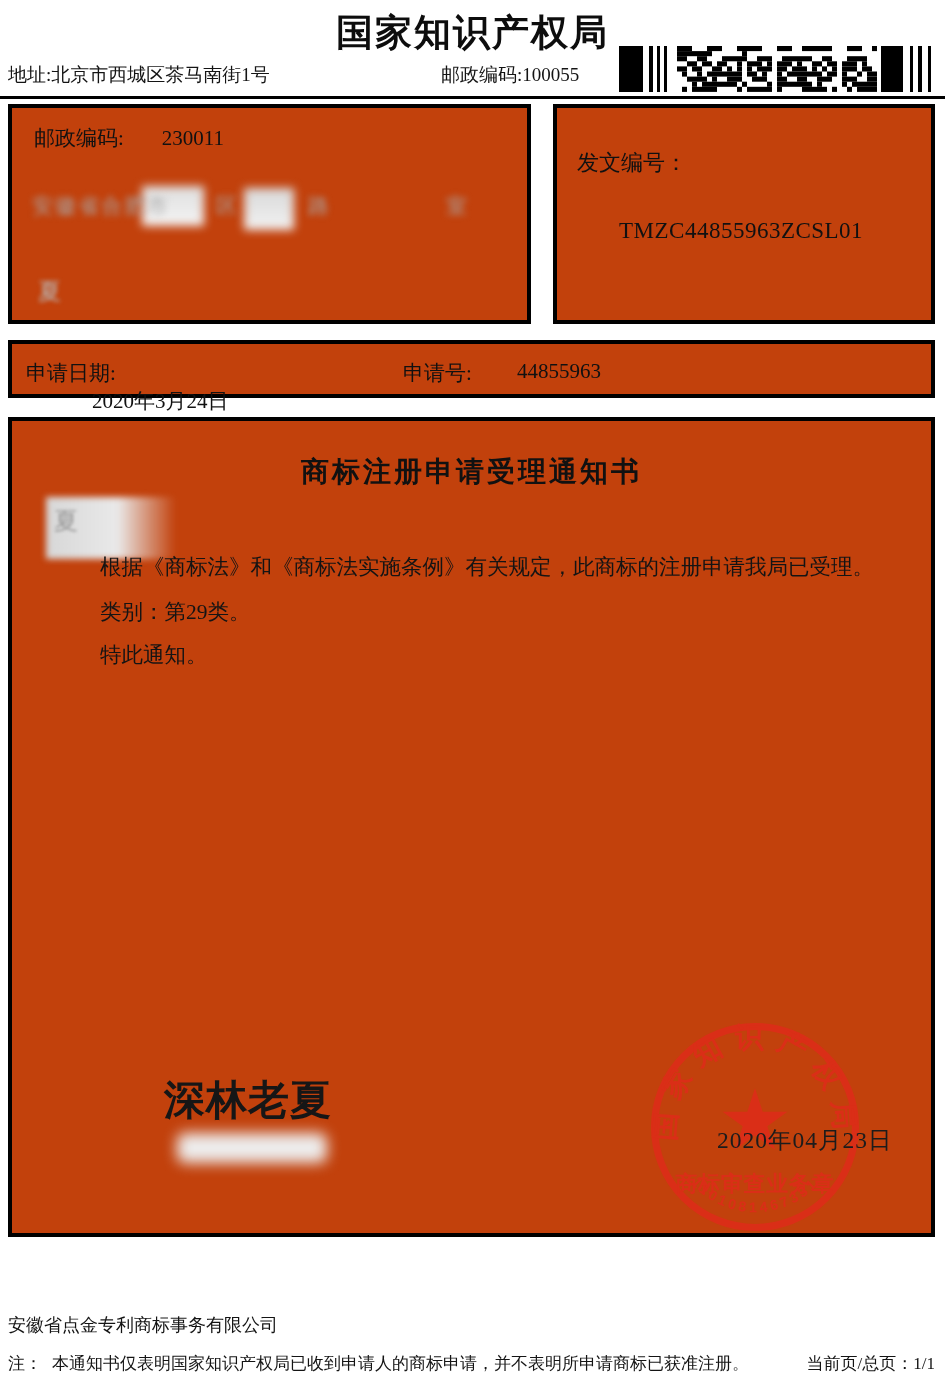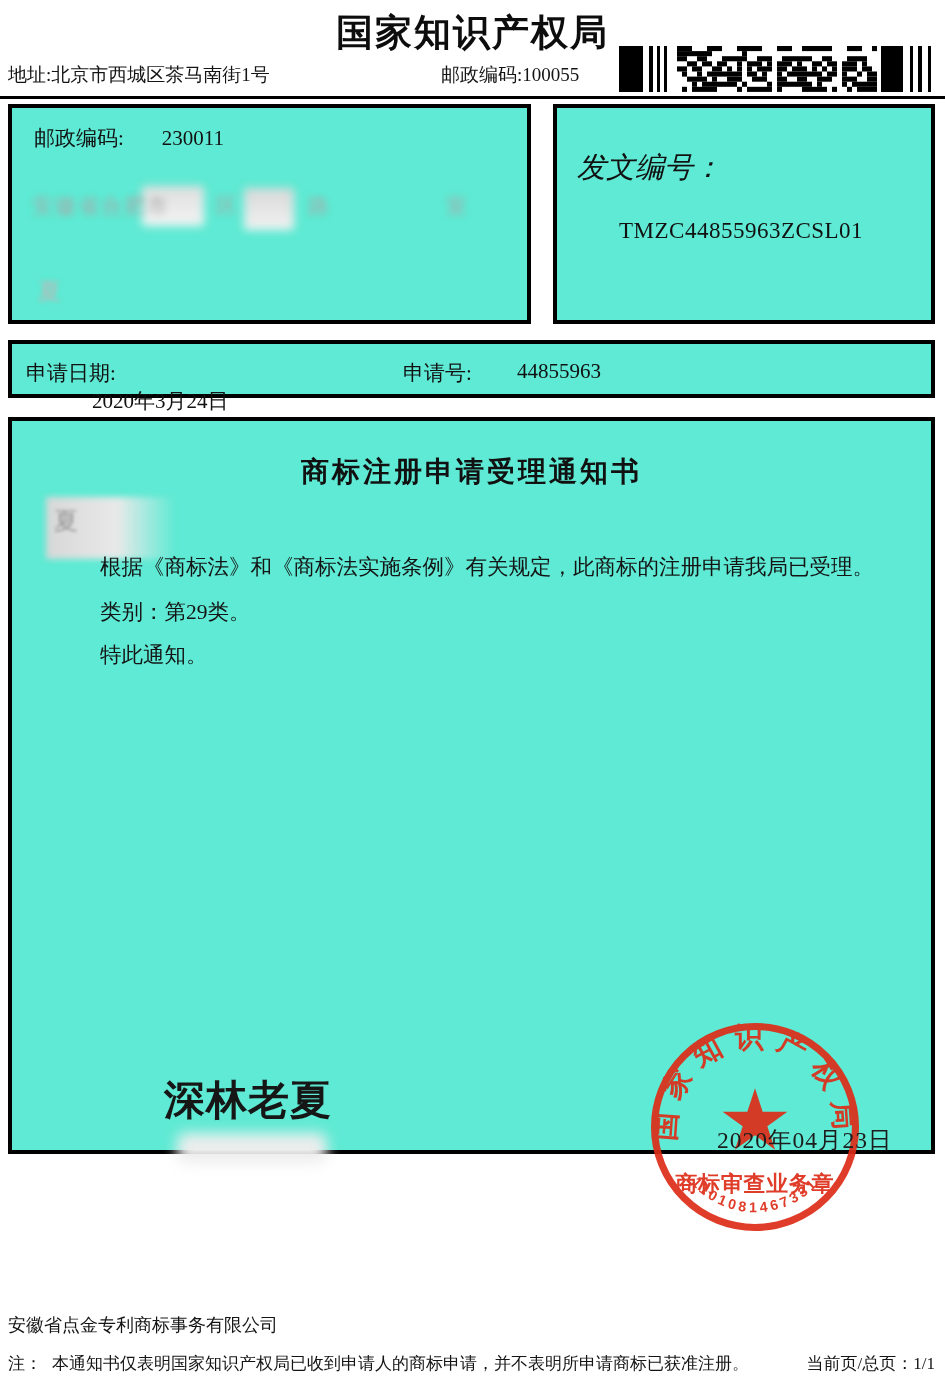--- a/index.html
+++ b/index.html
@@ -19,43 +19,43 @@
     text-align: center;
     font-size: 37px; font-weight: 700; letter-spacing: 2px;
     color: #0d0d0d;
   }
   .hdr-address { position: absolute; top: 62px; left: 8px; font-size: 19px; color: #141414; }
   .hdr-postal  { position: absolute; top: 62px; left: 410px; font-size: 19px; color: #141414; margin-left: 31px; }
   .barcode { position: absolute; top: 46px; right: 8px; width: 318px; height: 46px; }
   .hdr-rule { position: absolute; top: 96px; left: 0; width: 945px; height: 3px; background: #000; }
 
   
-  .box { position: absolute; border: 4px solid #000; background: #5eead4; }
+  .box { position: absolute; border: 4px solid #000; background: #c2410c; }
   .box-recipient { left: 8px;  top: 104px; width: 523px; height: 220px; }
   .box-docnum    { left: 553px; top: 104px; width: 382px; height: 220px; }
   .box-appinfo   { left: 8px;  top: 340px; width: 927px; height: 58px; }
-  .box-notice    { left: 8px;  top: 417px; width: 927px; height: 737px; }
+  .box-notice    { left: 8px;  top: 417px; width: 927px; height: 820px; }
 
   .rec-postal-row { position: absolute; top: 16px; left: 22px; font-size: 21px; }
   .rec-postal-row .val { margin-left: 38px; }
   .rec-address {
     position: absolute; top: 84px; left: 20px; width: 468px;
     font-size: 21px; color: #a9a9a9;
     filter: blur(3px);
     letter-spacing: 2px;
     white-space: nowrap; overflow: hidden;
   }
   .rec-smudge-a { position: absolute; top: 78px; left: 130px; width: 62px; height: 40px;
     background: linear-gradient(180deg, #dedede, #f4f4f4); filter: blur(5px); }
   .rec-smudge-b { position: absolute; top: 80px; left: 232px; width: 50px; height: 42px;
     background: linear-gradient(180deg, #d8d8d8, #f2f2f2); filter: blur(5px); }
   .rec-name { position: absolute; top: 168px; left: 26px; font-size: 23px;
     color: #b9b9b9; filter: blur(2px); }
 
-  .doc-label { position: absolute; top: 40px; left: 20px; font-size: 29px; font-style: italic; }
+  .doc-label { position: absolute; top: 40px; left: 20px; font-size: 22px; }
   .doc-value { position: absolute; top: 110px; left: 62px; font-size: 23px; letter-spacing: 0.5px; text-align: center; }
 
   .app-row { position: absolute; top: 15px; left: 0; width: 100%; font-size: 21px; }
   .app-date-label { position: absolute; left: 14px; }
   .app-date-value { position: absolute; left: 80px; margin-top: 28px; }
   .app-no-label   { position: absolute; left: 391px; }
   .app-no-value   { position: absolute; left: 505px; }
 
   
   .notice-title {

